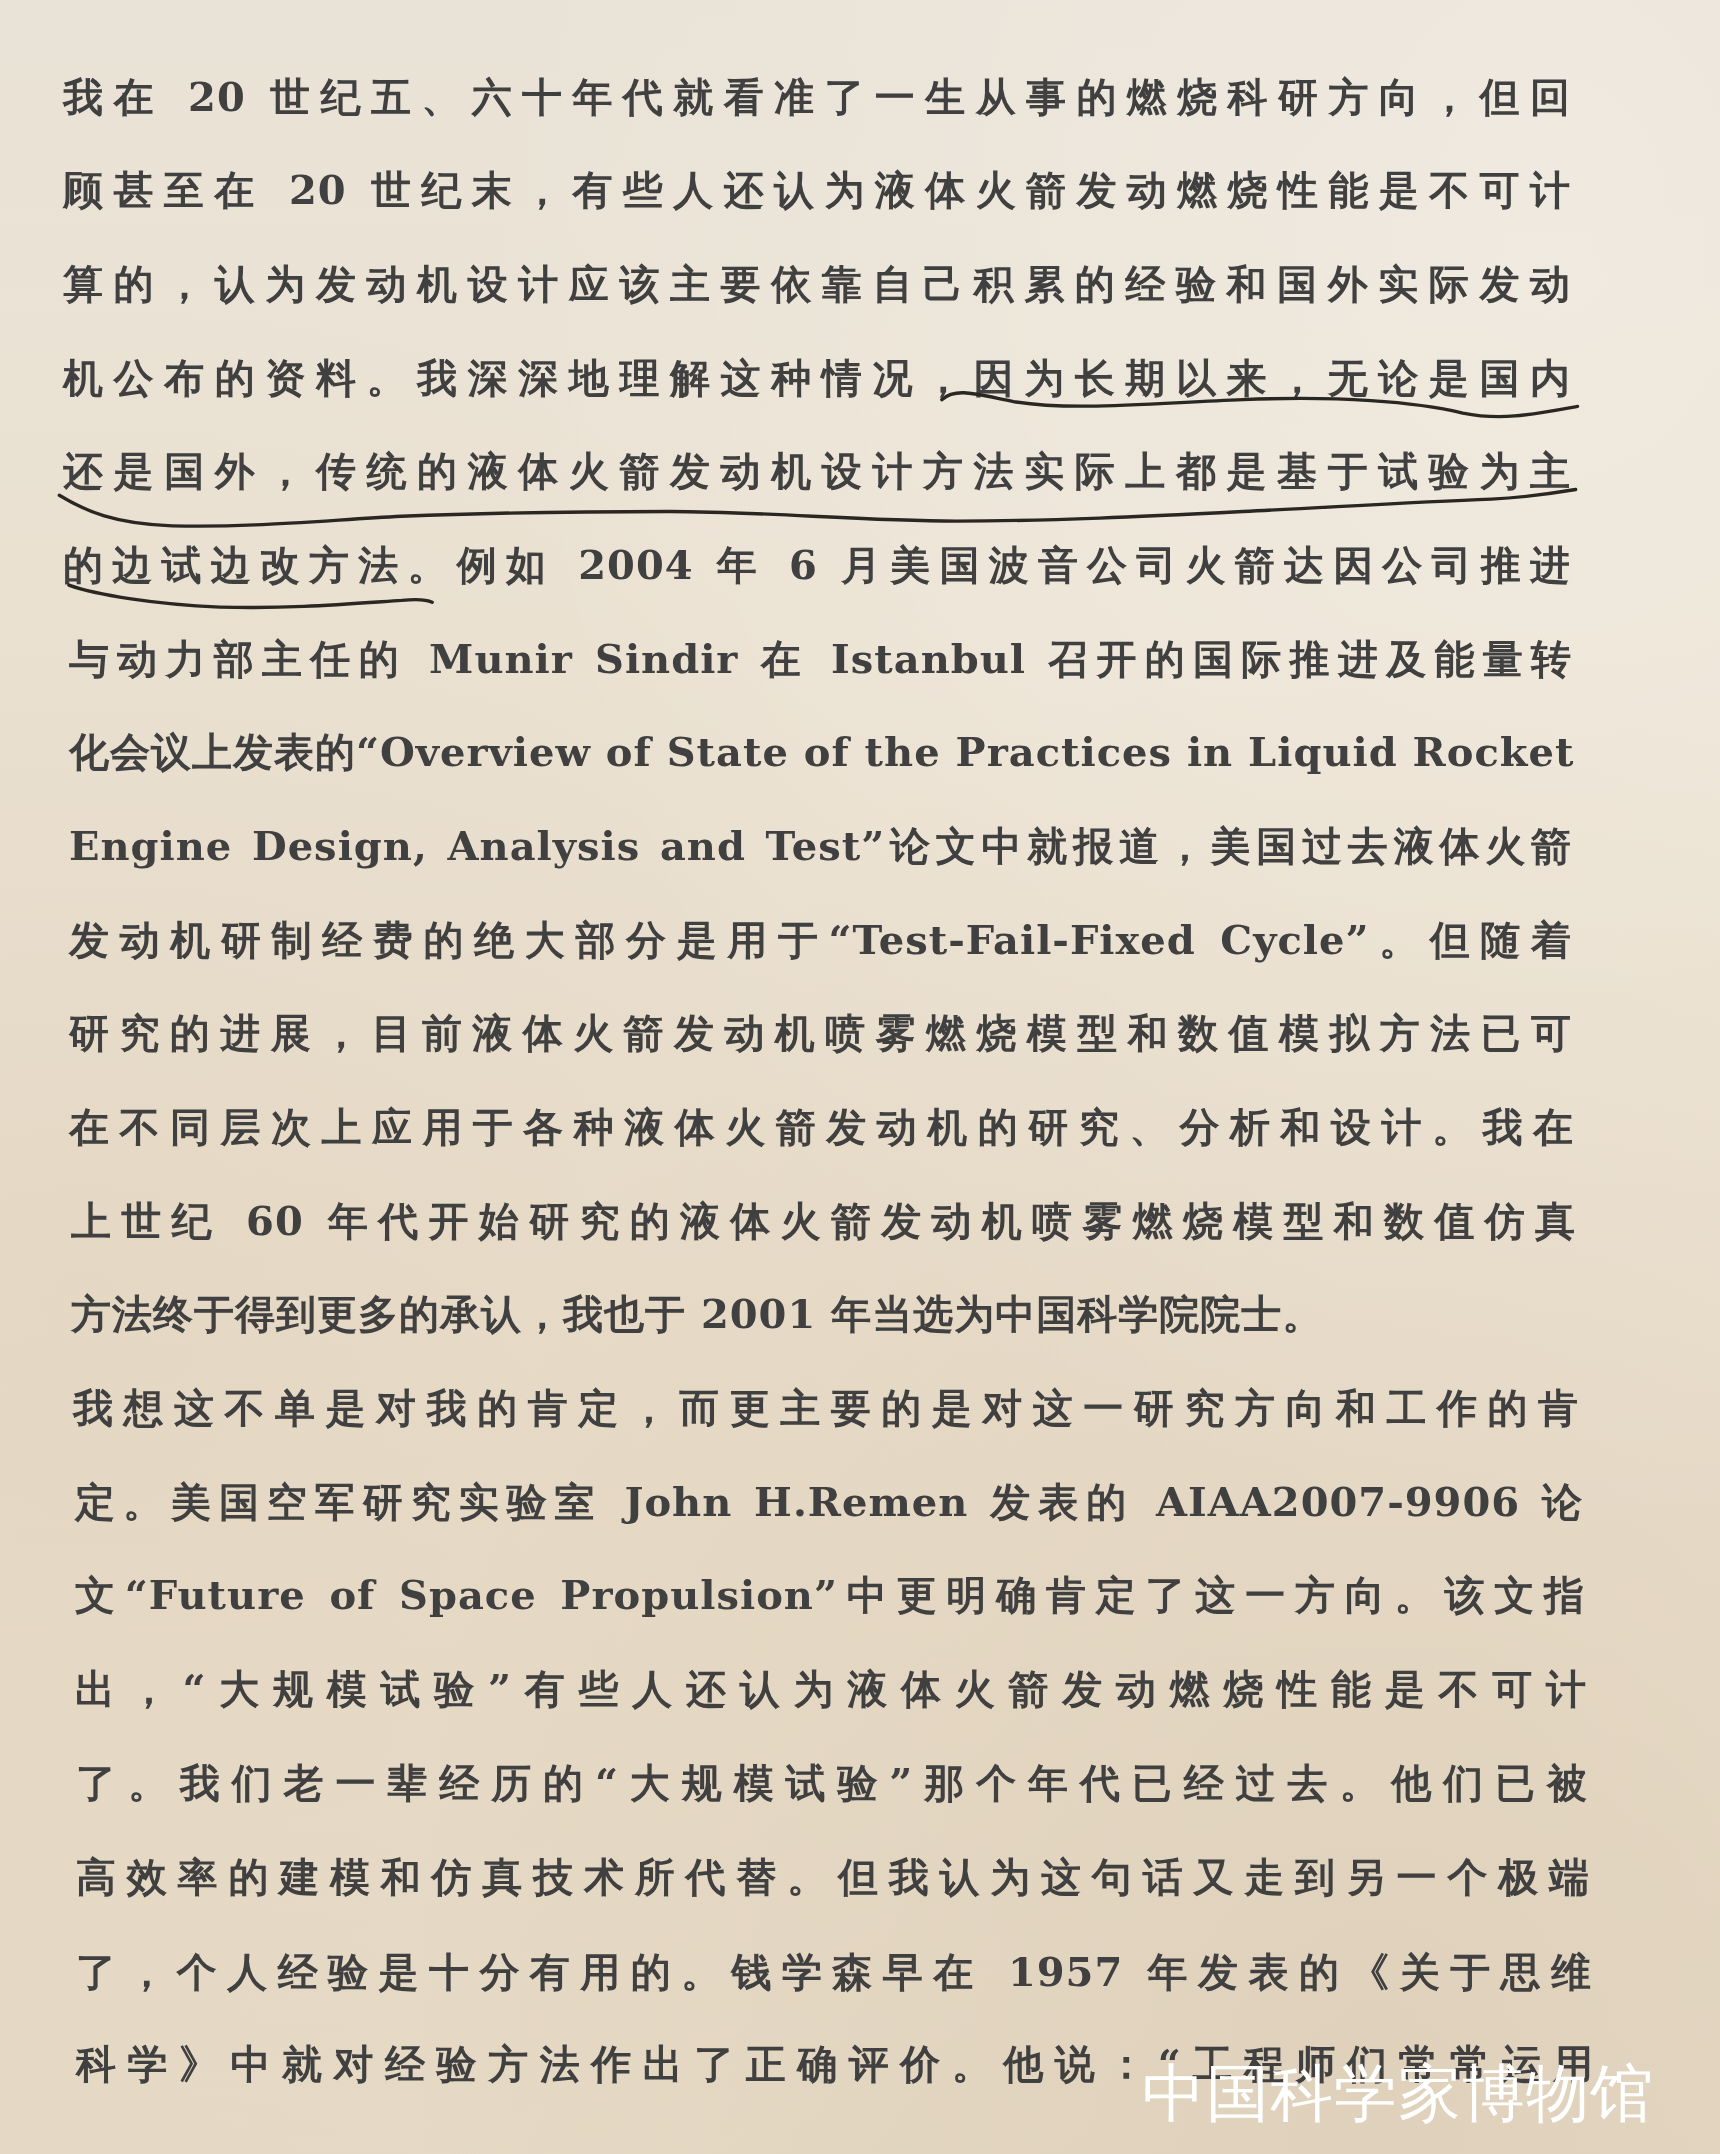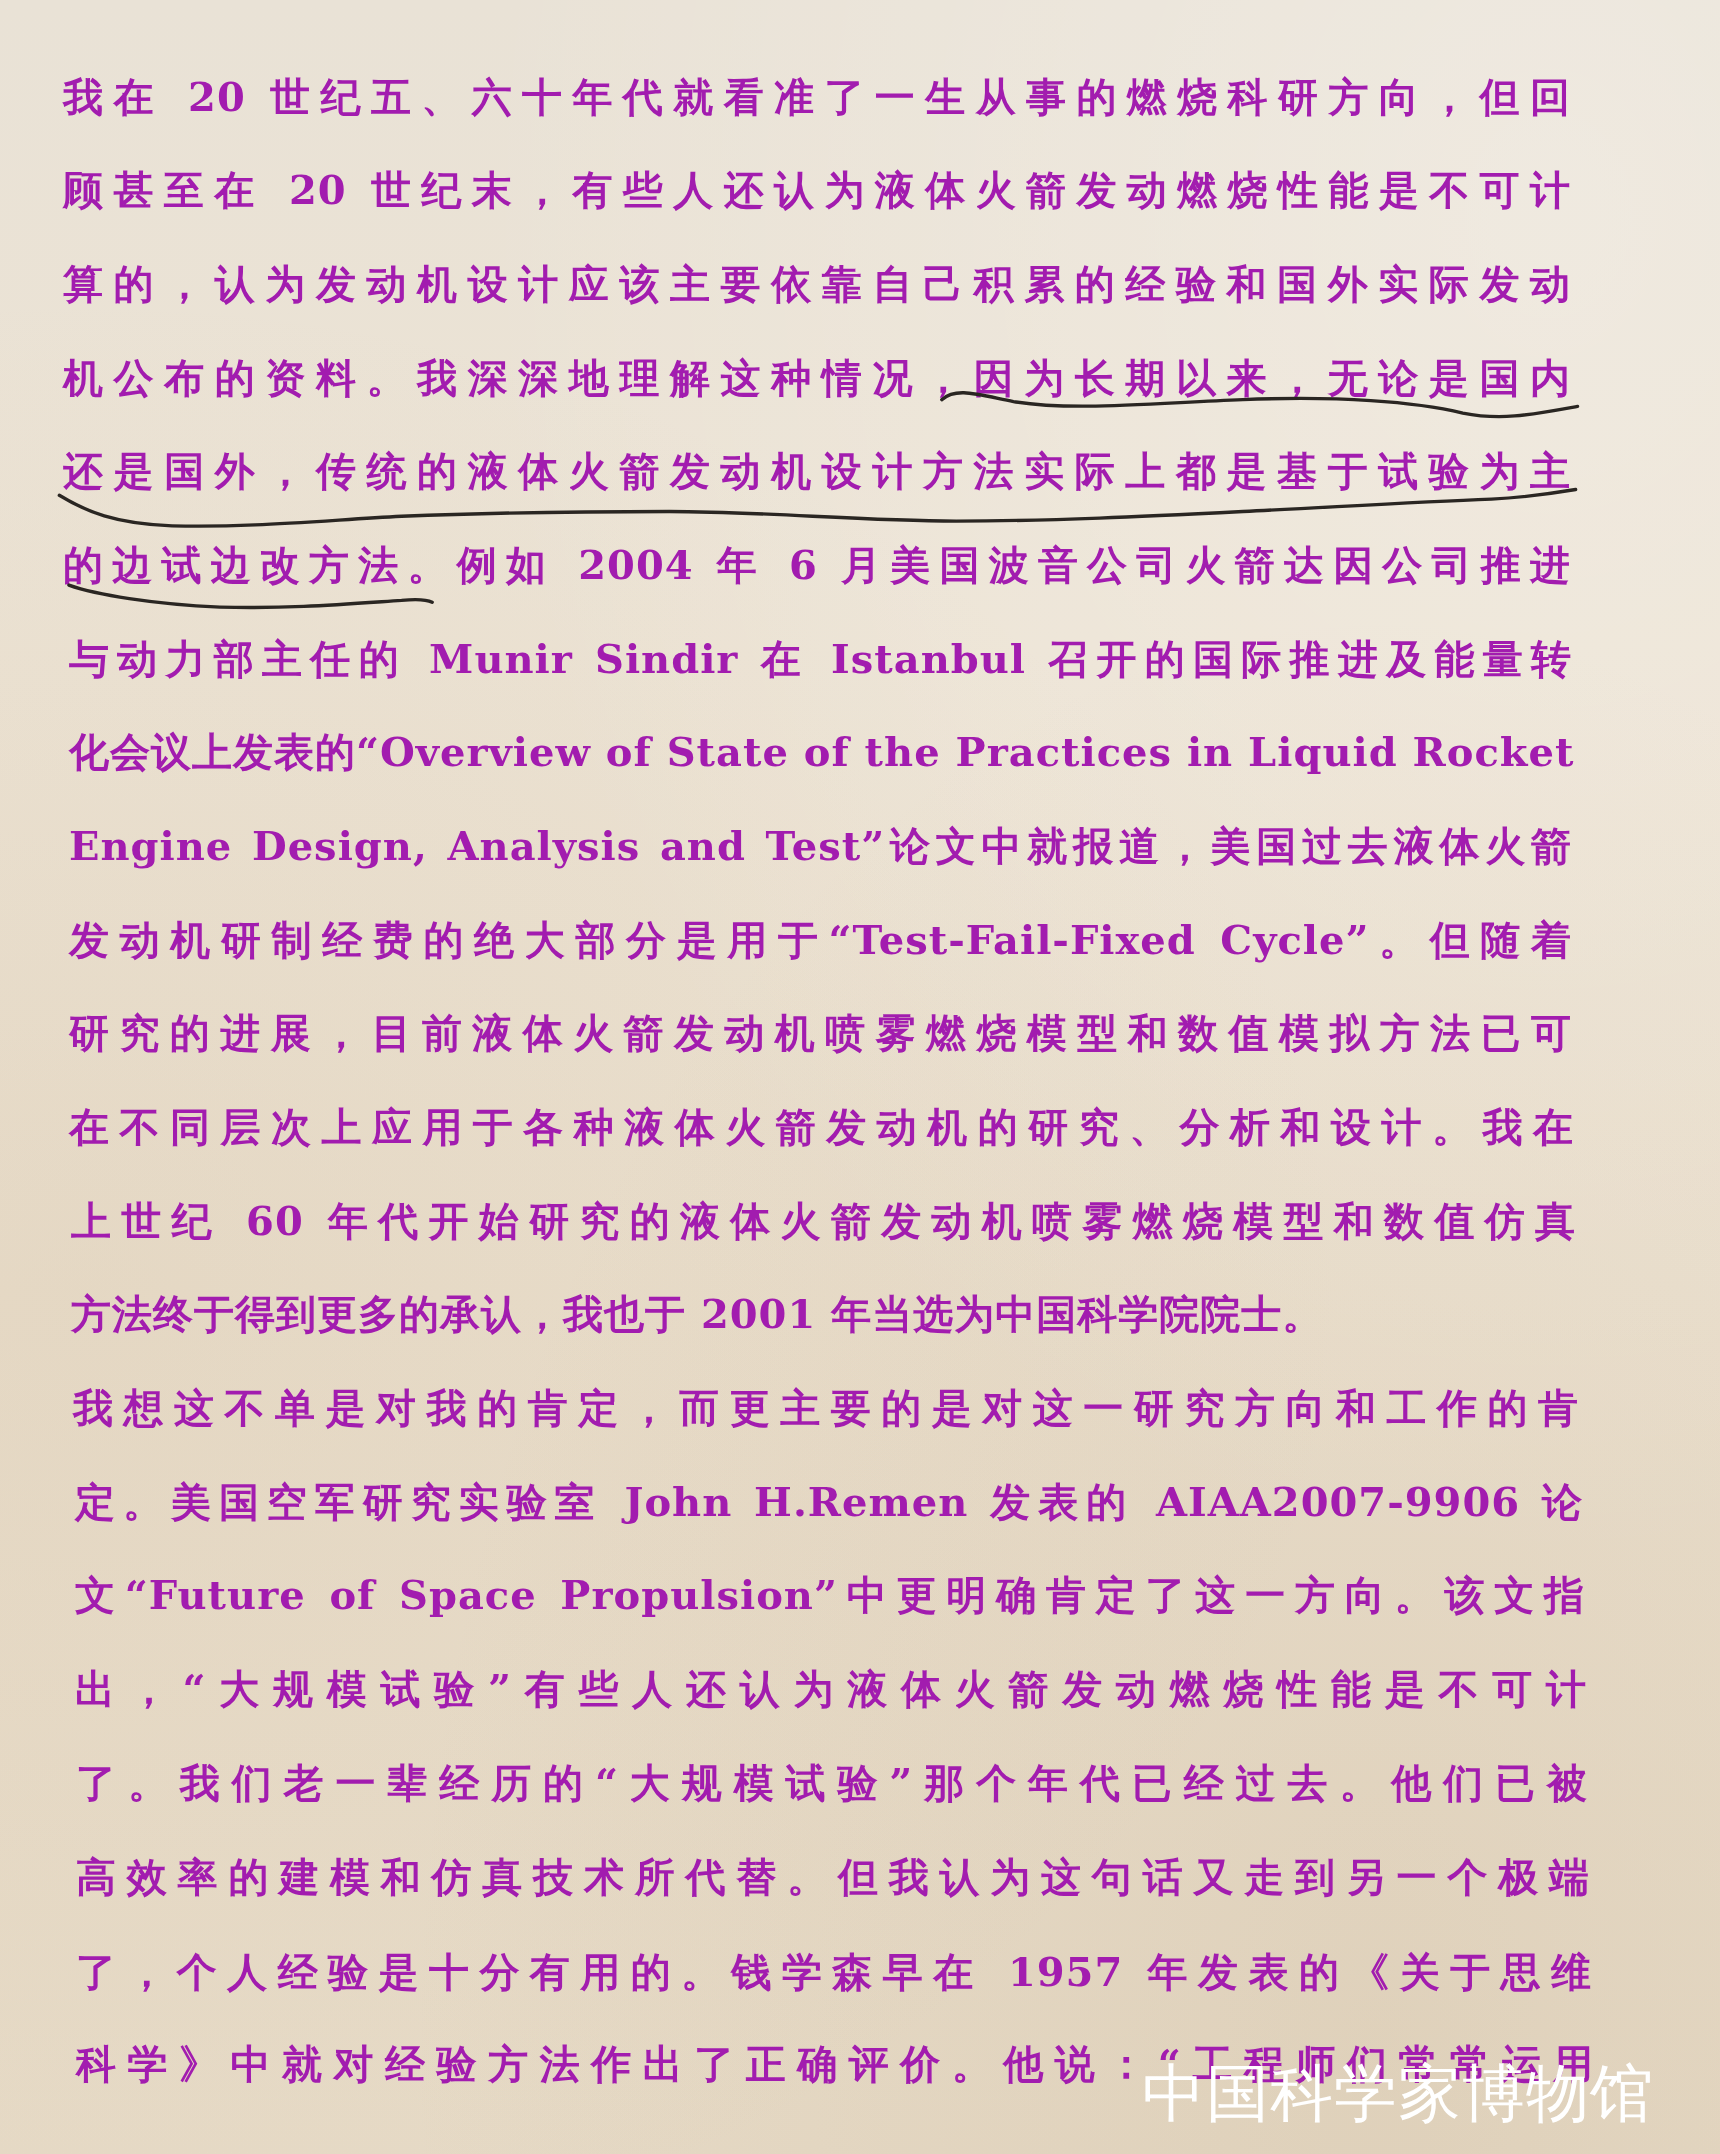--- a/index.html
+++ b/index.html
@@ -12,21 +12,21 @@
   .shade {
     position: absolute; inset: 0; pointer-events: none;
     background:
       radial-gradient(ellipse at 90% 10%, rgba(255,255,255,0.25), transparent 50%),
       radial-gradient(ellipse at 5% 60%, rgba(180,150,110,0.10), transparent 55%),
       radial-gradient(ellipse at 80% 95%, rgba(170,140,100,0.12), transparent 50%);
   }
   .line {
     position: absolute; left: 63px; width: 1508px;
     font-size: 40px; line-height: 48px; height: 48px;
-    color: #a21caf; font-weight: bold;
+    color: #404040; font-weight: bold;
     white-space: nowrap; overflow: visible;
     text-align: justify; text-align-last: justify;
     letter-spacing: 1px;
   }
   .underline-svg { position: absolute; left: 0; top: 0; pointer-events: none; }
   .watermark {
     position: absolute; left: 1142px; top: 2055px;
     font-family: Liberation Sans, sans-serif;
     font-size: 63px; line-height: 76px; color: #ffffff; font-weight: normal;
     letter-spacing: 1px; white-space: nowrap;

